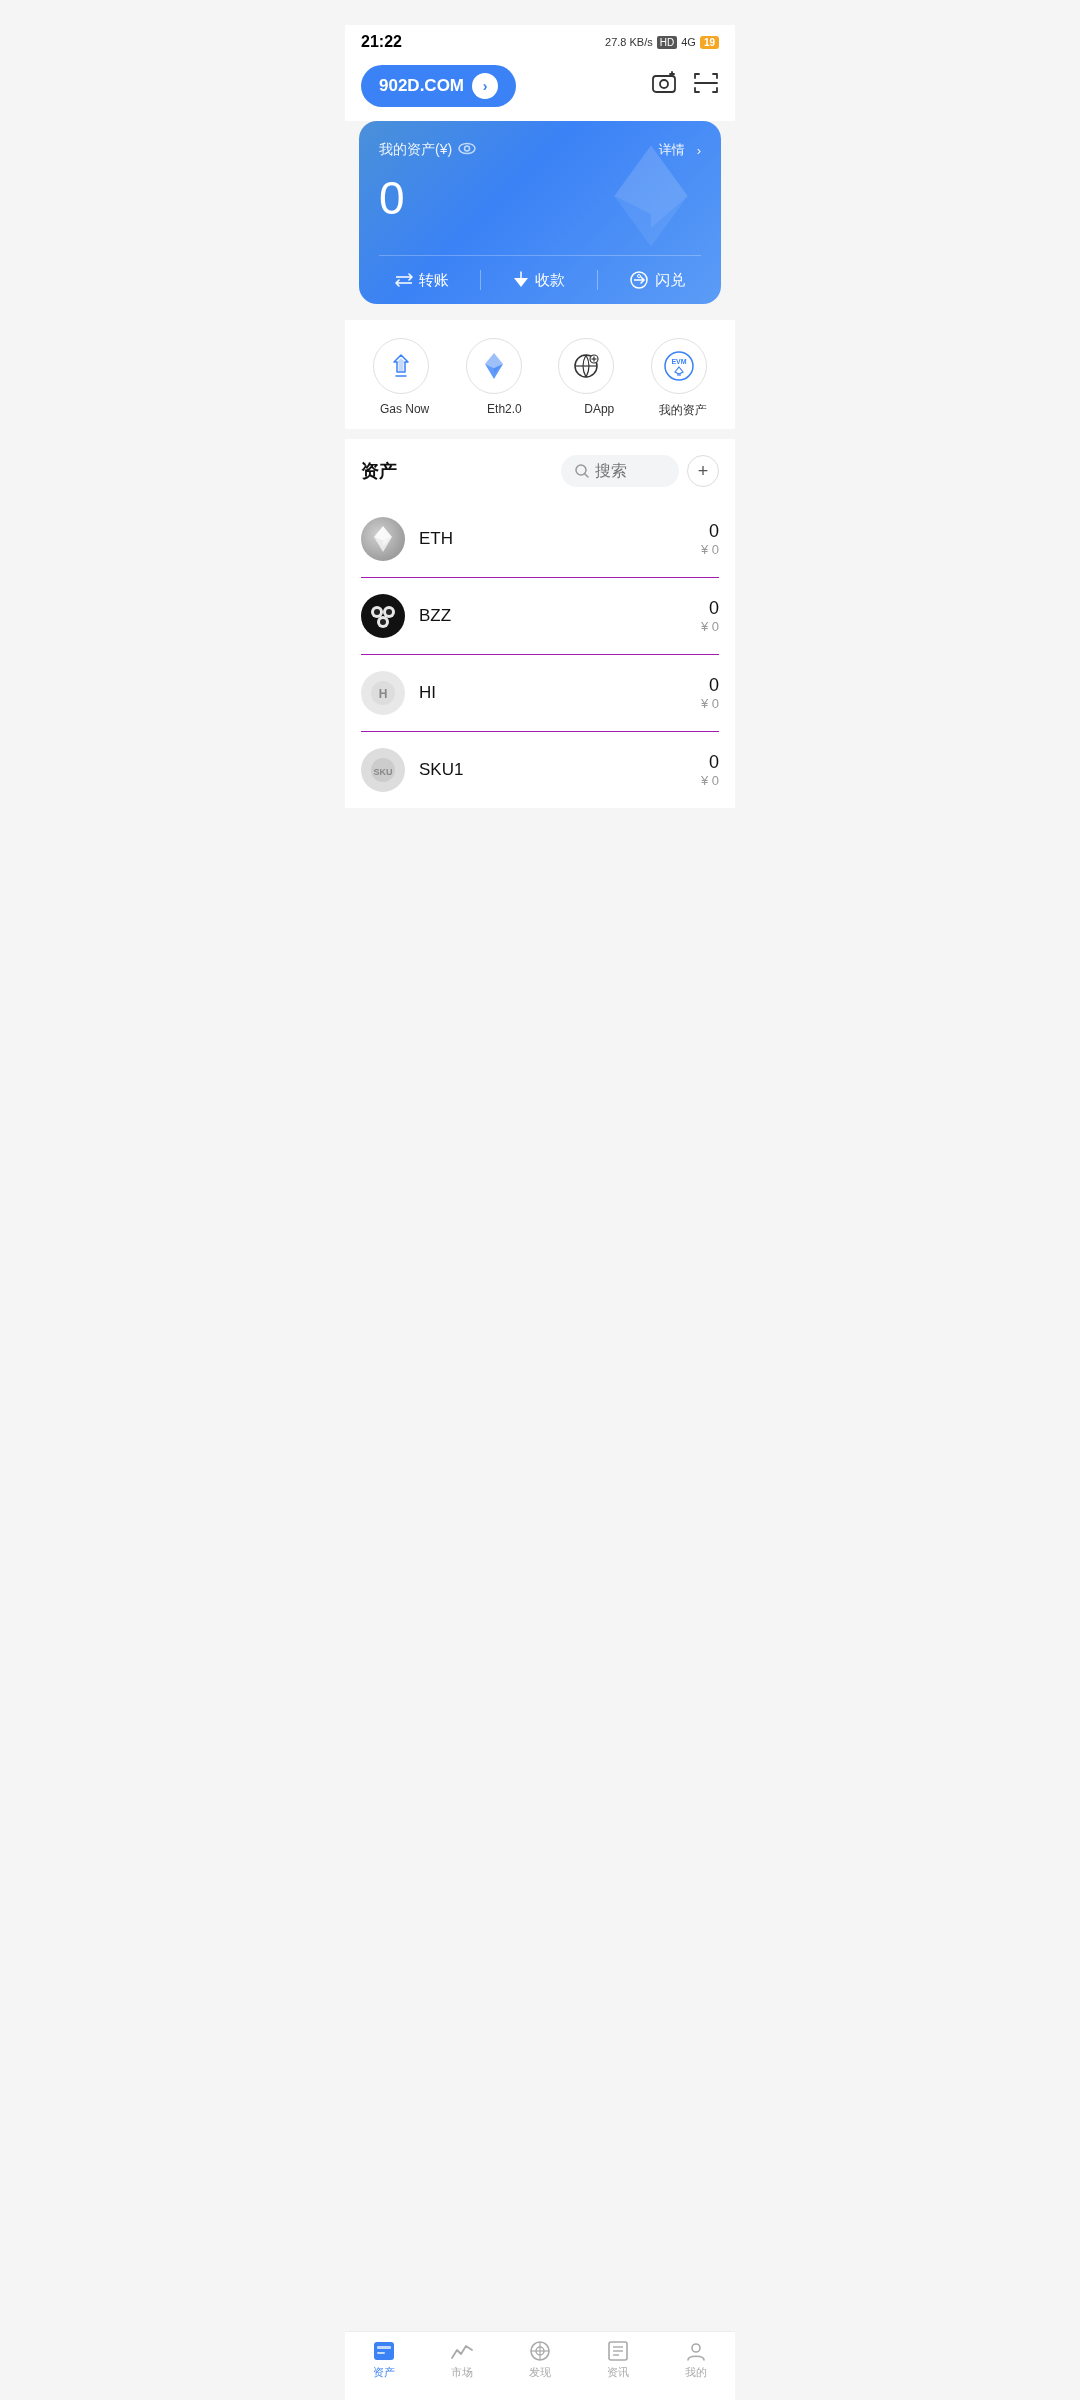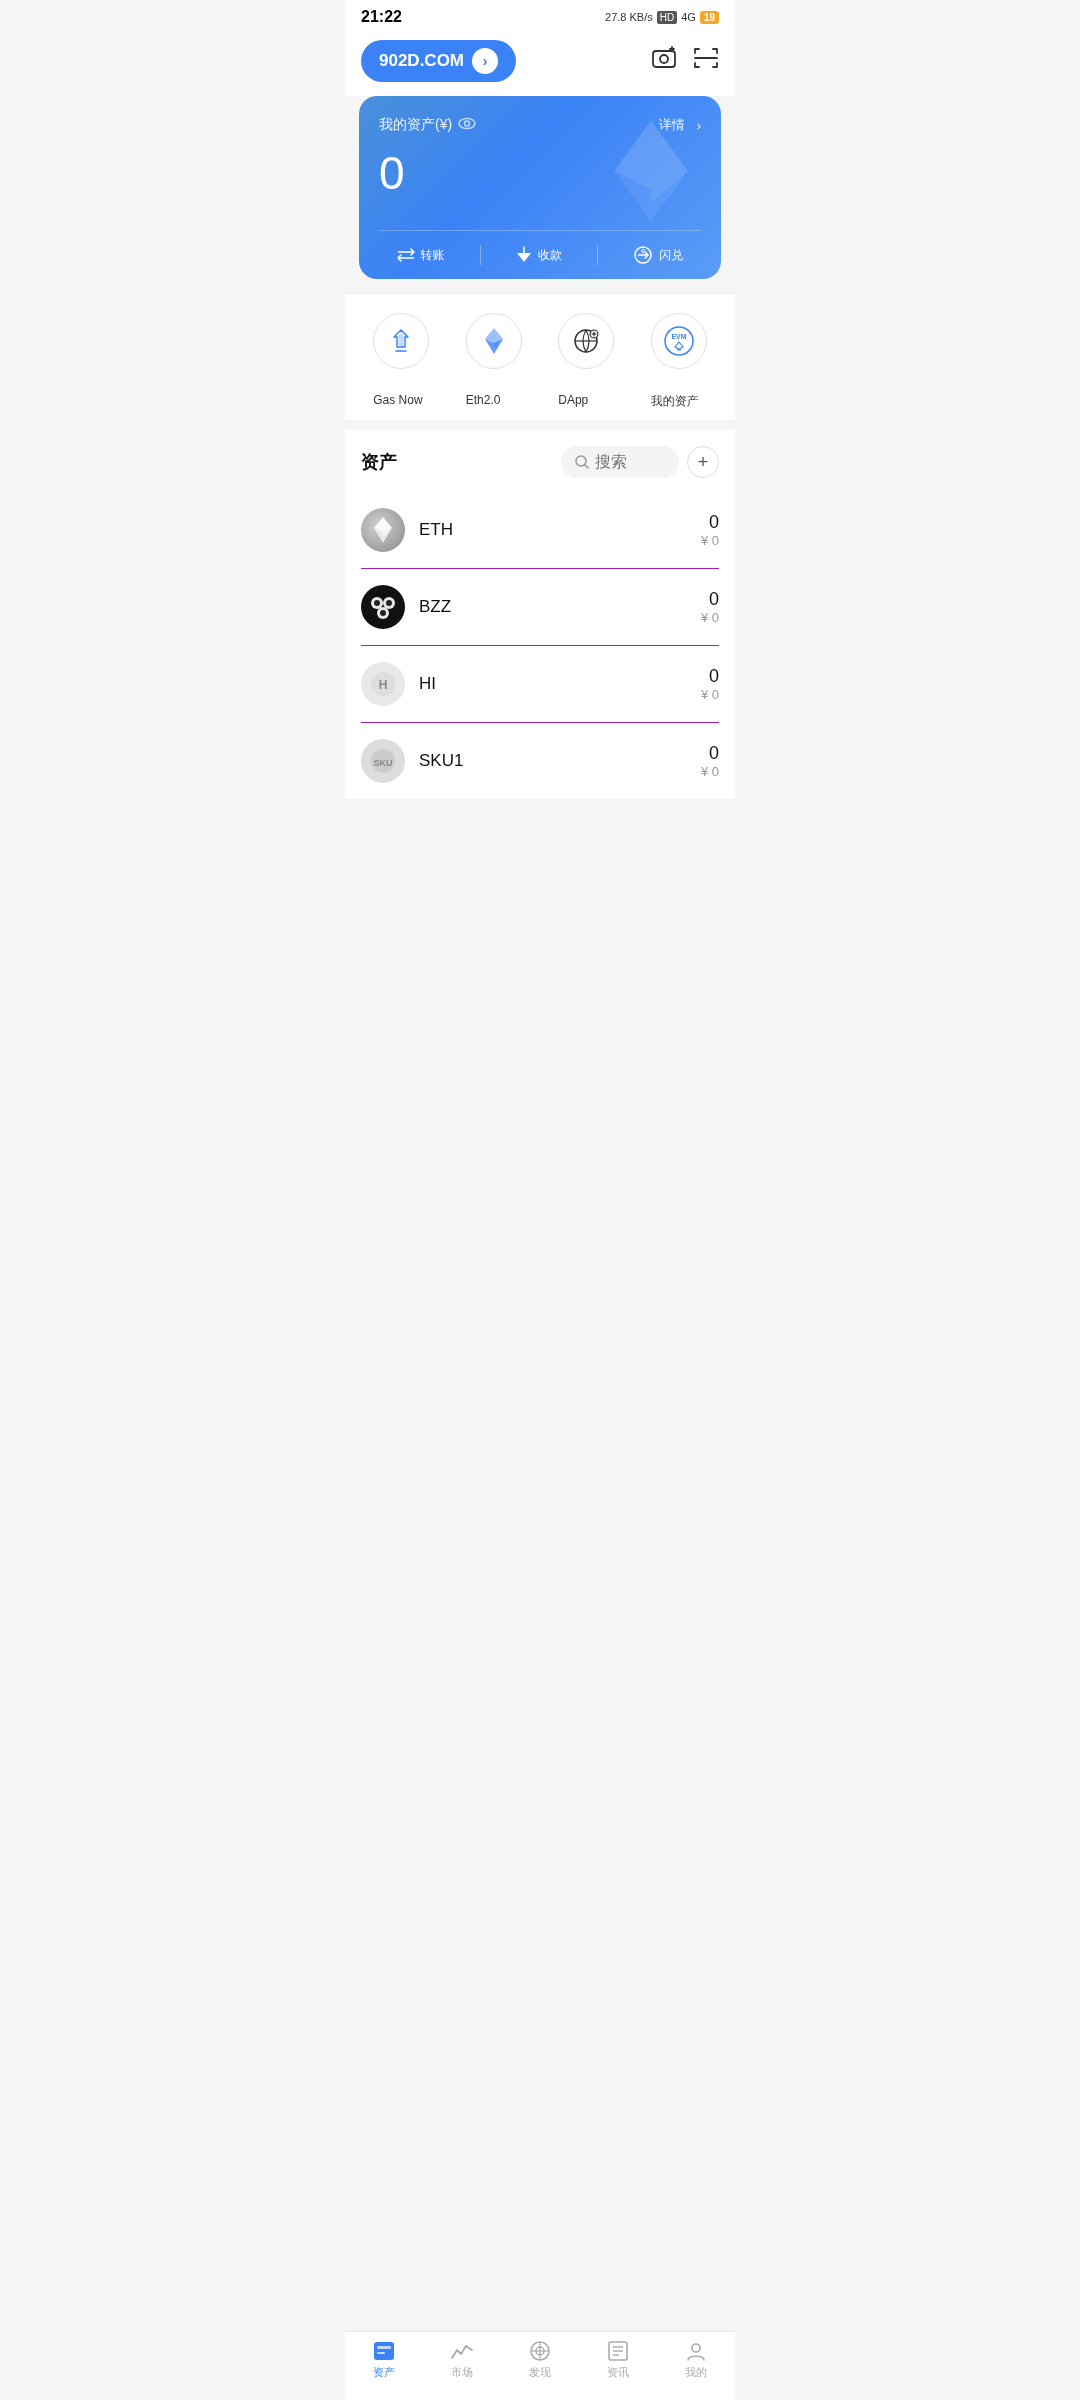--- a/index.html
+++ b/index.html
@@ -14,20 +14,21 @@
       overflow-x: hidden;
     }
 
     
     .status-bar {
       display: flex;
       justify-content: space-between;
       align-items: center;
       padding: 8px 16px 4px;
       background: #fff;
+      margin-top: 25px;
     }
     .status-time {
       font-size: 16px;
       font-weight: 600;
       color: #000;
     }
     .status-icons {
       display: flex;
       align-items: center;
       gap: 4px;
@@ -146,21 +147,21 @@
       justify-content: space-around;
       align-items: center;
       margin-top: 30px;
       padding: 14px 0;
       border-top: 1px solid rgba(255,255,255,0.25);
     }
     .card-action-btn {
       background: none;
       border: none;
       color: #fff;
-      font-size: 12px;
+      font-size: 15px;
       display: flex;
       align-items: center;
       gap: 6px;
       cursor: pointer;
       font-family: inherit;
     }
     .card-action-divider {
       width: 1px;
       height: 20px;
       background: rgba(255,255,255,0.35);
@@ -169,22 +170,22 @@
     
     .quick-actions {
       display: flex;
       justify-content: space-around;
       padding: 18px 10px 10px;
       background: #fff;
     }
     .quick-action-item {
       display: flex;
       flex-direction: column;
-      align-items: flex-start;
-      gap: 24px;
+      align-items: flex-end;
+      gap: 8px;
       cursor: pointer;
     }
     .quick-action-icon {
       width: 56px;
       height: 56px;
       border-radius: 50%;
       border: 1.5px solid #e0e0e0;
       display: flex;
       align-items: center;
       justify-content: center;

